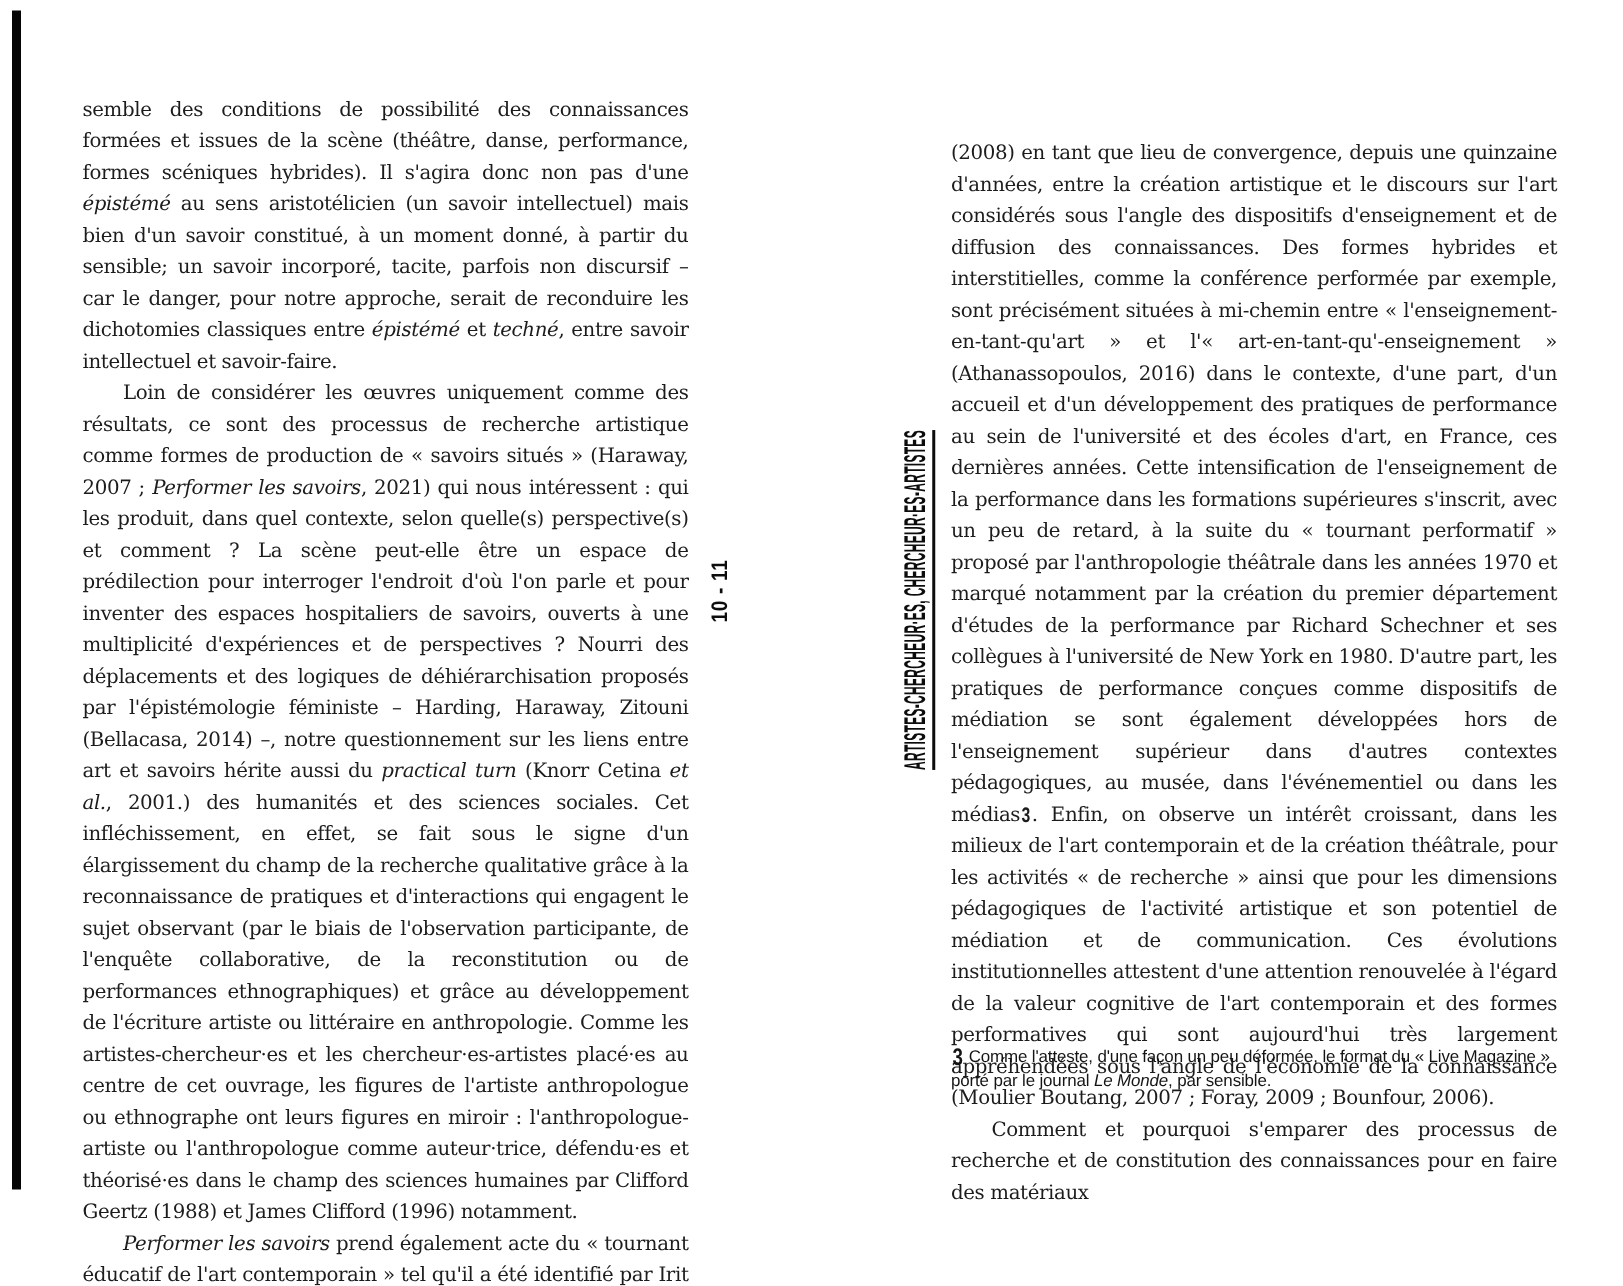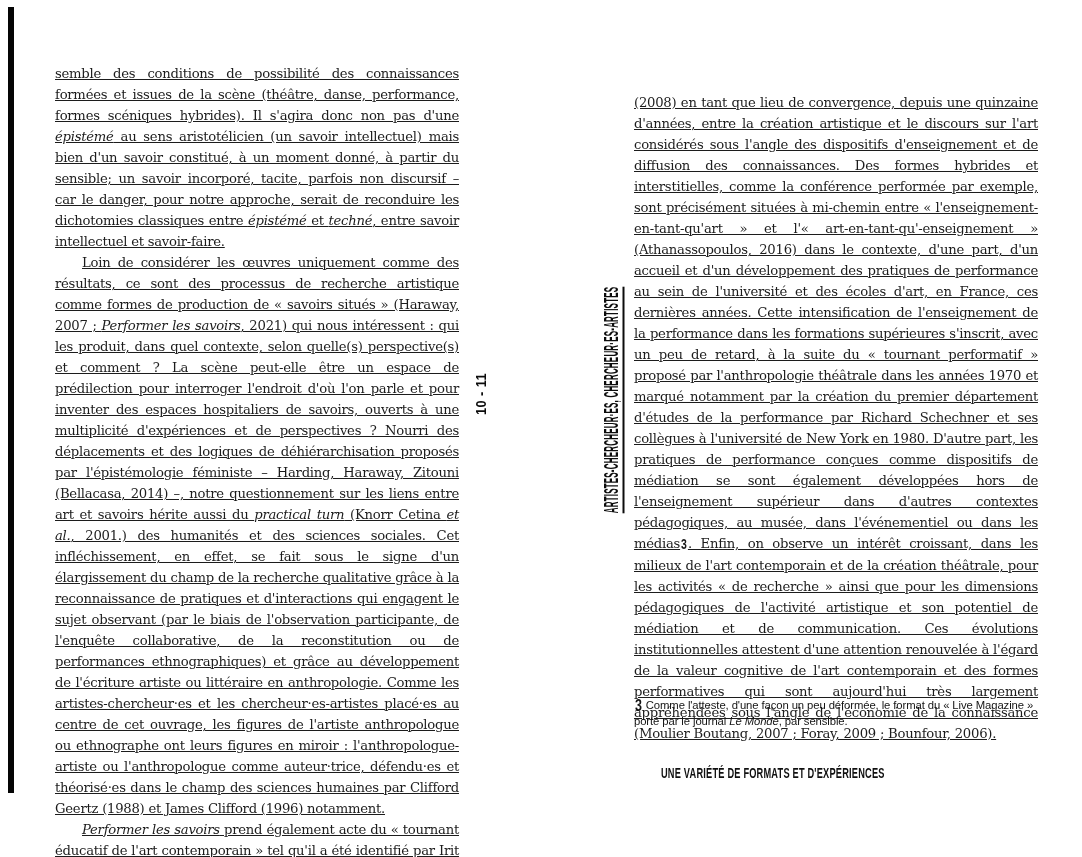--- a/index.html
+++ b/index.html
@@ -13,21 +13,21 @@
     background:#050505;
   }
   .col{
     position:absolute;width:404px;
     font-size:13.2px;line-height:21px;letter-spacing:-0.25px;
     text-align:justify;
     -webkit-hyphens:auto;hyphens:auto;
   }
   #left-col{left:55px;top:63px;}
   #right-col{left:634px;top:63px;margin-top:29px;}
-  .col p{margin:0;padding:0;text-decoration:underline;}
+  .col p{margin:0;padding:0;}
   p.indent{text-indent:27px;}
   .it{font-style:italic;}
   .fnm{
     font-family:"Liberation Sans", sans-serif;font-weight:700;font-style:normal;
     font-size:14px;display:inline-block;transform:scaleX(0.75);
     transform-origin:50% 100%;vertical-align:-1px;letter-spacing:0;
   }
   .section-heading{
     margin:17px 0 0 27px;text-align:left;line-height:21px;white-space:nowrap;
   }
@@ -77,18 +77,20 @@
 </div>
 
 <div class="vpagenum">10 - 11</div>
 
 <div class="vtitle">ARTISTES-CHERCHEUR·ES, CHERCHEUR·ES-ARTISTES</div>
 
 <div id="right-col" class="col">
   <div>
       <p class="para"><span>(2008) en tant que lieu de convergence, depuis une quinzaine d'années, entre la création artistique et le discours sur l'art considérés sous l'angle des dispositifs d'enseignement et de diffusion des connaissances. Des formes hybrides et interstitielles, comme la conférence performée par exemple, sont précisément situées à mi-chemin entre « l'enseignement-en-tant-qu'art » et l'« art-en-tant-qu'-enseignement » (Athanassopoulos, 2016) dans le contexte, d'une part, d'un accueil et d'un développement des pratiques de performance au sein de l'université et des écoles d'art, en France, ces dernières années. Cette intensification de l'enseignement de la performance dans les formations supérieures s'inscrit, avec un peu de retard, à la suite du « tournant performatif » proposé par l'anthropologie théâtrale dans les années 1970 et marqué notamment par la création du premier département d'études de la performance par Richard Schechner et ses collègues à l'université de New York en 1980. D'autre part, les pratiques de performance conçues comme dispositifs de médiation se sont également développées hors de l'enseignement supérieur dans d'autres contextes pédagogiques, au musée, dans l'événementiel ou dans les médias</span><span class="fnm">3</span><span>. Enfin, on observe un intérêt croissant, dans les milieux de l'art contemporain et de la création théâtrale, pour les activités « de recherche » ainsi que pour les dimensions pédagogiques de l'activité artistique et son potentiel de médiation et de communication. Ces évolutions institutionnelles attestent d'une attention renouvelée à l'égard de la valeur cognitive de l'art contemporain et des formes performatives qui sont aujourd'hui très largement appréhendées sous l'angle de l'économie de la connaissance (Moulier Boutang, 2007 ; Foray, 2009 ; Bounfour, 2006).</span></p>
     </div>
-  <h2 class="section-heading"><span class="sh-inner">UNE VARIÉTÉ DE FORMATS ET D'EXPÉRIENCES</span></h2>
+  <div>
+      <p class="para indent"><span>Comment et pourquoi s'emparer des processus de recherche et de constitution des connaissances pour en faire des matériaux</span></p>
+    </div>
 </div>
 
 <div class="footnote">
   <span class="fn-marker">3</span><span class="fn-text"><span>Comme l'atteste, d'une façon un peu déformée, le format du « Live Magazine » porté par le journal </span><span class="it">Le Monde</span><span>, par sensible.</span></span>
 </div>
 
 </body></html>

